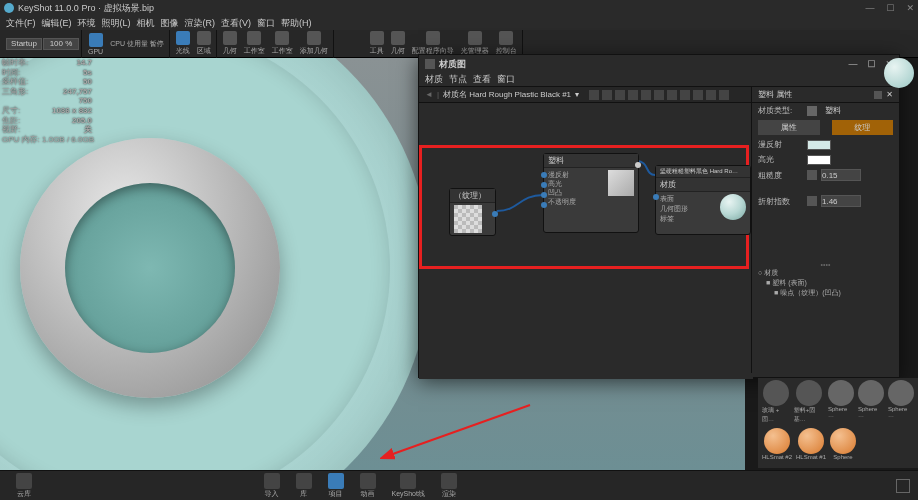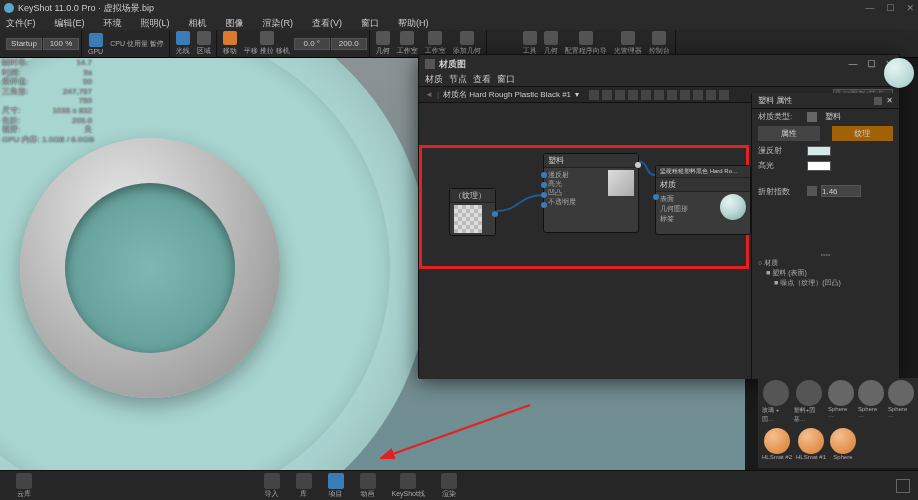--- a/index.html
+++ b/index.html
@@ -1,40 +1,40 @@
 <!DOCTYPE html>
 <html><head>
 <meta charset="utf-8">
 <style>
 * { margin: 0; padding: 0; box-sizing: border-box; font-family: "Microsoft YaHei", sans-serif; }
 body { background: #1a1a1a; width: 918px; height: 500px; overflow: hidden; color: #ccc; font-size: 10px; position: relative; }
 .titlebar { height: 16px; background: #2a2a2a; display: flex; align-items: center; padding: 0 4px; font-size: 9px; }
 .titlebar .icon { width: 10px; height: 10px; background: #5ac; border-radius: 50%; margin-right: 4px; }
 .titlebar .controls { margin-left: auto; display: flex; gap: 12px; color: #888; }
-.menubar { height: 14px; background: #2a2a2a; display: flex; gap: 15px; padding: 0 4px; font-size: 9px; align-items: center; }
+.menubar { height: 14px; background: #2a2a2a; display: flex; gap: 2px; padding: 0 4px; font-size: 9px; align-items: center; }
 .menubar span { padding: 0 2px; }
 .toolbar { height: 28px; background: #272727; display: flex; align-items: center; padding: 0 4px; gap: 1px; border-bottom: 1px solid #000; }
 .tool-group { display: flex; gap: 1px; align-items: center; border-right: 1px solid #111; padding: 0 2px; height: 28px; }
 .tool-btn { display: flex; flex-direction: column; align-items: center; font-size: 7px; color: #aaa; padding: 1px 3px; }
 .tool-btn .ico { width: 14px; height: 14px; background: #555; border-radius: 2px; margin-bottom: 1px; }
 .tool-btn.blue .ico { background: #3a7cb8; }
 .tool-btn.orange .ico { background: #d97a2e; }
 .input-small { width: 36px; height: 12px; background: #444; border: 1px solid #555; color: #ccc; font-size: 8px; text-align: center; }
 .main-area { position: absolute; top: 58px; left: 0; right: 0; bottom: 30px; }
 .viewport { position: absolute; left: 0; top: 0; width: 745px; height: 412px; background: linear-gradient(180deg, #8a9294 0%, #7a8b8e 50%, #6d8f94 100%); overflow: hidden; }
 .headphone { position: absolute; left: -180px; top: -120px; width: 700px; height: 700px; }
 .cup-outer { position: absolute; left: 50px; top: 50px; width: 560px; height: 560px; border-radius: 50%; background: radial-gradient(circle, #c4e5e2 0%, #b0d8d5 40%, #9cc9c5 100%); box-shadow: inset 0 0 40px rgba(0,0,0,0.1); }
 .cup-leather { position: absolute; left: 90px; top: 90px; width: 480px; height: 480px; border-radius: 50%; background: #a8d5d0; box-shadow: inset 0 0 20px rgba(0,0,0,0.15); }
 .cup-metal { position: absolute; left: 200px; top: 200px; width: 260px; height: 260px; border-radius: 50%; background: radial-gradient(ellipse at 40% 30%, #e8e8e8 0%, #b8b8b8 50%, #888 100%); box-shadow: 0 8px 20px rgba(0,0,0,0.3); }
 .cup-inner { position: absolute; left: 245px; top: 245px; width: 170px; height: 170px; border-radius: 50%; background: radial-gradient(circle, #7eb8b2 0%, #5a9690 100%); box-shadow: inset 0 4px 12px rgba(0,0,0,0.4); }
 .brand { position: absolute; left: 350px; top: 300px; font-size: 36px; font-weight: bold; font-style: italic; color: #4a7a75; }
 .stats-overlay { position: absolute; left: 2px; top: 0; font-size: 8px; color: #aaa; text-shadow: 0 0 2px #000; line-height: 1.2; }
 .stats-overlay .row { display: flex; }
 .stats-overlay .label { width: 40px; }
-.stats-overlay .val { width: 50px; text-align: right; }
+.stats-overlay .val { width: 50px; text-align: right; font-weight: bold; }
 .material-panel { position: absolute; left: 418px; top: 54px; width: 482px; height: 324px; background: #2a2a2a; border: 1px solid #111; box-shadow: 0 4px 20px rgba(0,0,0,0.6); }
 .panel-title { height: 18px; background: #2a2a2a; display: flex; align-items: center; padding: 0 6px; font-size: 9px; font-weight: bold; }
 .panel-title .ico { width: 10px; height: 10px; background: #555; margin-right: 4px; }
 .panel-title .controls { margin-left: auto; display: flex; gap: 10px; color: #888; }
 .panel-tabs { height: 14px; display: flex; gap: 6px; padding: 0 6px; font-size: 9px; border-bottom: 1px solid #111; }
 .panel-toolbar { height: 16px; display: flex; align-items: center; gap: 4px; padding: 0 6px; font-size: 8px; border-bottom: 1px solid #111; background: #262626; }
 .panel-toolbar .mat-name { color: #ccc; }
 .panel-toolbar .tico { width: 10px; height: 10px; background: #444; }
 .graph-area { position: absolute; top: 48px; left: 0; width: 334px; height: 276px; background: #2a2a2a; }
 .red-box { position: absolute; left: 0px; top: 42px; width: 330px; height: 124px; border: 3px solid #e62020; }
@@ -44,21 +44,21 @@
 .node .thumb { width: 28px; height: 28px; background: #ccc; }
 .node.texture { left: 30px; top: 85px; width: 47px; height: 48px; }
 .node.texture .thumb { background: repeating-conic-gradient(#ddd 0 90deg,#bbb 0 180deg) 0 0/8px 8px; }
 .node.plastic { left: 124px; top: 50px; width: 96px; height: 80px; }
 .node.plastic .row { font-size: 7px; color: #aaa; line-height: 1.3; }
 .node.plastic .thumb { width: 26px; height: 26px; background: #c8c8c0; }
 .node.material { left: 236px; top: 62px; width: 96px; height: 70px; }
 .node.material .sphere { width: 26px; height: 26px; border-radius: 50%; background: radial-gradient(circle at 35% 30%, #e8f4f2 0%, #b8d8d4 50%, #7aa8a2 100%); }
 .port { position: absolute; width: 6px; height: 6px; border-radius: 50%; background: #3a7cb8; }
 .wire { position: absolute; stroke: #1e5a9e; stroke-width: 2; fill: none; }
-.props-panel { position: absolute; right: 0; top: 38px; width: 148px; height: 286px; background: #2a2a2a; border-left: 1px solid #111; font-size: 8px; }
+.props-panel { position: absolute; right: 0; top: 32px; width: 148px; height: 286px; background: #2a2a2a; border-left: 1px solid #111; font-size: 8px; }
 .props-hdr { padding: 2px 6px; display: flex; align-items: center; border-bottom: 1px solid #111; }
 .props-hdr .pin { width: 8px; height: 8px; background: #555; margin-left: auto; }
 .prop-row { display: flex; align-items: center; padding: 2px 6px; gap: 4px; }
 .prop-row .lbl { width: 45px; color: #bbb; font-size: 8px; }
 .prop-row input { width: 40px; height: 12px; background: #444; border: 1px solid #555; color: #ccc; font-size: 8px; }
 .prop-row .swatch { width: 24px; height: 10px; background: #d4e8e6; border: 1px solid #555; }
 .tab-btns { display: flex; gap: 12px; margin: 2px 6px; }
 .tab-btns div { flex: 1; text-align: center; padding: 2px; background: #a16207; font-size: 8px; }
 .tab-btns div.active { background: #444; }
 .lib-panel { position: absolute; right: 0; top: 378px; width: 160px; height: 90px; background: #2a2a2a; }
@@ -115,32 +115,20 @@
     <div class="tool-btn blue">
         <div class="ico"></div>
         <span>光线</span>
       </div>
     <div class="tool-btn">
         <div class="ico"></div>
         <span>区域</span>
       </div>
   </div>
   <div class="tool-group">
-    <div class="tool-btn orange">
-        <div class="ico"></div>
-        <span>移动</span>
-      </div>
-    <div class="tool-btn">
-        <div class="ico"></div>
-        <span>平移 推拉 移机</span>
-      </div>
-    <input class="input-small" value="0.0 °" style="">
-    <input class="input-small" value="200.0" style="">
-  </div>
-  <div class="tool-group">
     <div class="tool-btn">
         <div class="ico"></div>
         <span>几何</span>
       </div>
     <div class="tool-btn">
         <div class="ico"></div>
         <span>工作室</span>
       </div>
     <div class="tool-btn">
         <div class="ico"></div>
@@ -318,20 +306,25 @@
       <div>纹理</div>
     </div>
     <div class="prop-row">
         <span class="lbl">漫反射</span>
         <div class="swatch"></div>
       </div>
     <div class="prop-row">
         <span class="lbl">高光</span>
         <div class="swatch" style="background:#fff"></div>
       </div>
+    <div class="prop-row">
+        <span class="lbl">粗糙度</span>
+        <div style="width:10px;height:10px;background:#555"></div>
+        <input value="0.15" style="">
+      </div>
     <div class="prop-row" style="margin-top:10px">
         <span class="lbl">折射指数</span>
         <div style="width:10px;height:10px;background:#555"></div>
         <input value="1.46" style="">
       </div>
     <div style="margin-top:50px;padding:2px 6px;font-size:7px;color:#aaa">
       <div style="text-align:center;color:#666">••••</div>
       <div>○ <span>材质</span></div>
       <div style="padding-left:8px">■ <span>塑料 (表面)</span></div>
       <div style="padding-left:16px">■ <span>噪点（纹理）(凹凸)</span></div>

